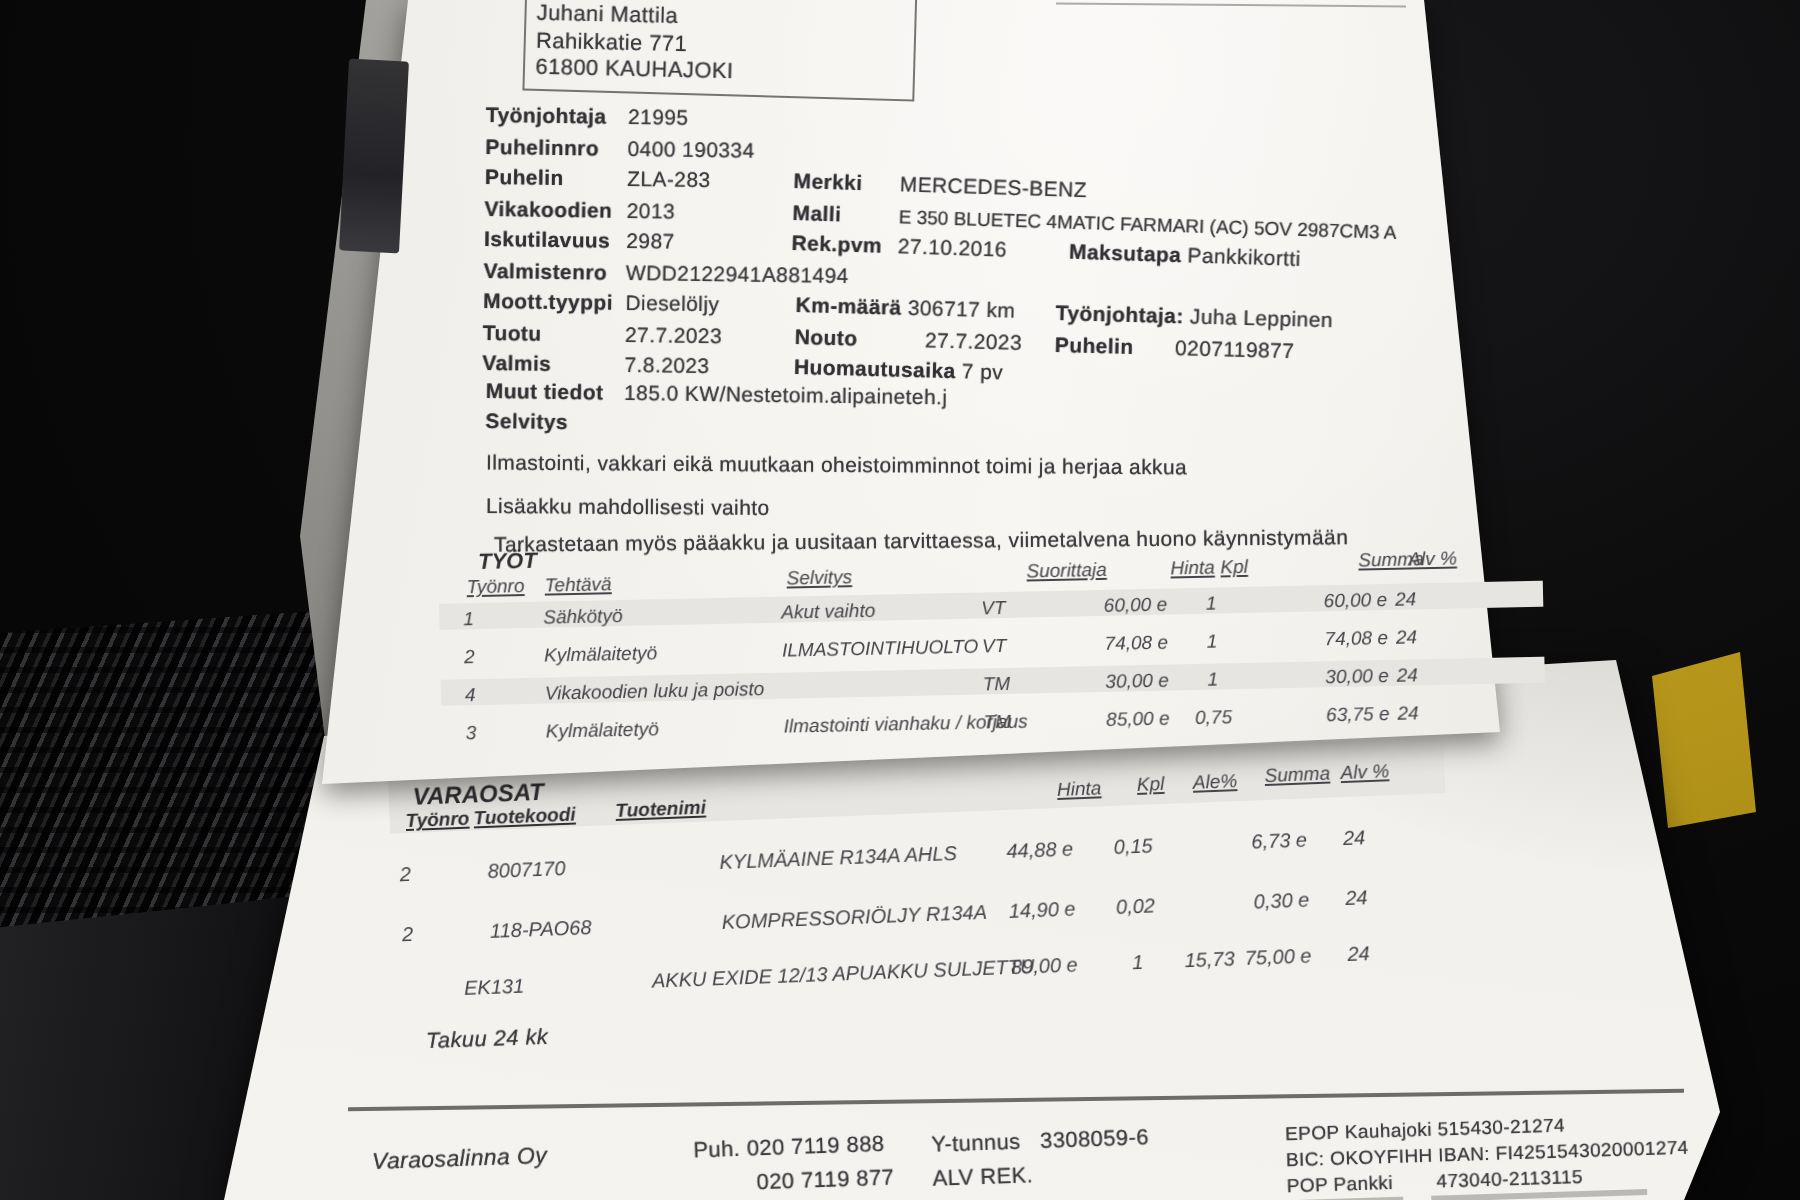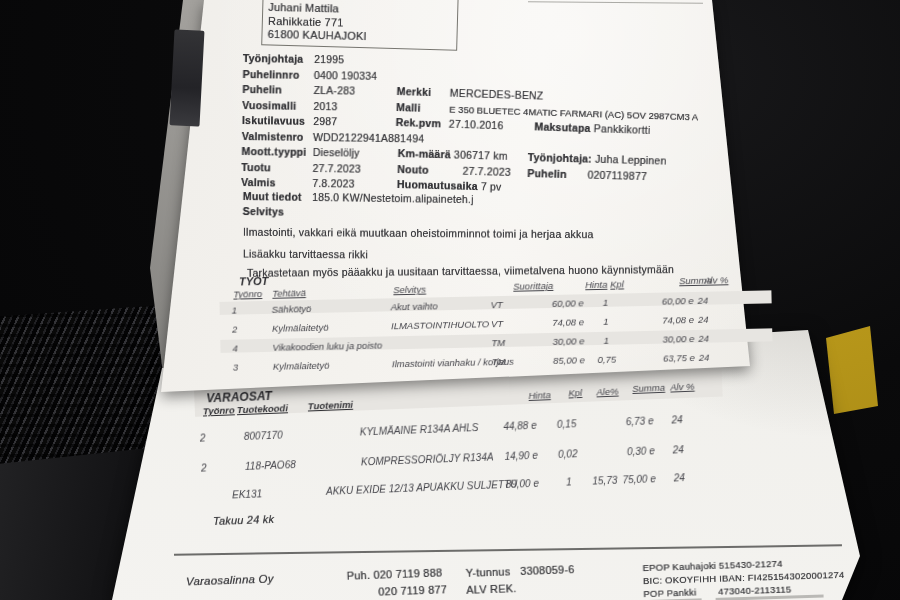--- a/index.html
+++ b/index.html
@@ -167,21 +167,21 @@
   <div class="abs ink addr soft" style="left:268px;top:2px;transform:rotate(1.3deg);">
     <div>Juhani Mattila</div>
     <div>Rahikkatie 771</div>
     <div>61800  KAUHAJOKI</div>
   </div>
 
   <div class="abs ink soft" style="left:243px;top:51px;transform:rotate(.8deg);transform-origin:left top;">
     <div class="rowline nowrap"><span class="lbl">Työnjohtaja</span> <span>21995</span></div>
     <div class="rowline nowrap"><span class="lbl">Puhelinnro</span> <span>0400 190334</span></div>
     <div class="rowline nowrap"><span class="lbl">Puhelin</span> <span>ZLA-283</span></div>
-    <div class="rowline nowrap"><span class="lbl">Vuosimalli</span> <span>2013</span></div>
+    <div class="rowline nowrap"><span class="lbl">Vikakoodien</span> <span>2013</span></div>
     <div class="rowline nowrap"><span class="lbl">Iskutilavuus</span> <span>2987</span></div>
     <div class="rowline nowrap"><span class="lbl">Valmistenro</span> <span>WDD2122941A881494</span></div>
     <div class="rowline nowrap"><span class="lbl">Moott.tyyppi</span> <span>Dieselöljy</span></div>
     <div class="rowline nowrap"><span class="lbl">Tuotu</span> <span>27.7.2023</span></div>
     <div class="rowline nowrap"><span class="lbl">Valmis</span> <span>7.8.2023</span></div>
   </div>
 
   <div class="abs ink soft" style="left:397px;top:84px;transform:rotate(1.8deg);transform-origin:left top;">
     <div class="rowline vrow nowrap"><span class="lbl">Merkki</span> <span>MERCEDES-BENZ</span></div>
     <div class="rowline vrow nowrap"><span class="lbl">Malli</span> <span style="font-size:9.5px;letter-spacing:0;">E 350 BLUETEC 4MATIC FARMARI (AC) 5OV 2987CM3 A</span></div>
@@ -199,21 +199,21 @@
     <div class="rowline nowrap"><span class="lbl" style="min-width:57px;">Työnjohtaja:</span> <span>Juha Leppinen</span></div>
     <div class="rowline nowrap"><span class="lbl" style="min-width:57px;">Puhelin</span> <span>0207119877</span></div>
   </div>
 
   <div class="abs ink soft nowrap" style="left:243px;top:189px;font-size:10.5px;transform:rotate(.8deg);transform-origin:left top;line-height:15px;">
     <div><span class="b" style="display:inline-block;min-width:66px;">Muut tiedot</span> <span>185.0 KW/Nestetoim.alipaineteh.j</span></div>
     <div class="b">Selvitys</div>
   </div>
 
   <div class="abs ink soft nowrap" style="left:243px;top:227px;font-size:10.5px;transform:rotate(.4deg);">Ilmastointi, vakkari eikä muutkaan oheistoimminnot toimi ja herjaa akkua</div>
-  <div class="abs ink soft nowrap" style="left:243px;top:248px;font-size:10.5px;transform:rotate(.4deg);">Lisäakku tarvittaessa rikki</div>
+  <div class="abs ink soft nowrap" style="left:243px;top:248px;font-size:10.5px;transform:rotate(.4deg);">Lisäakku mahdollisesti vaihto</div>
   <div class="abs ink soft nowrap" style="left:247px;top:265px;font-size:10.5px;transform:rotate(-.5deg);">Tarkastetaan myös pääakku ja uusitaan tarvittaessa, viimetalvena huono käynnistymään</div>
 
   <div class="abs tbl soft" style="left:215px;top:278px;width:560px;height:100px;transform:rotate(-1.2deg);transform-origin:left top;">
     <div class="stripe" style="left:4px;top:24px;width:552px;height:13px;"></div>
     <div class="stripe" style="left:4px;top:62px;width:552px;height:13px;"></div>
     <span class="t-title" style="left:24px;top:-2px;">TYÖT</span>
     <span class="th h-nro" style="top:11px;">Työnro</span>
     <span class="th h-teh" style="top:11px;">Tehtävä</span>
     <span class="th h-sel" style="top:10px;">Selvitys</span>
     <span class="th h-suo" style="top:9px;">Suorittaja</span>

